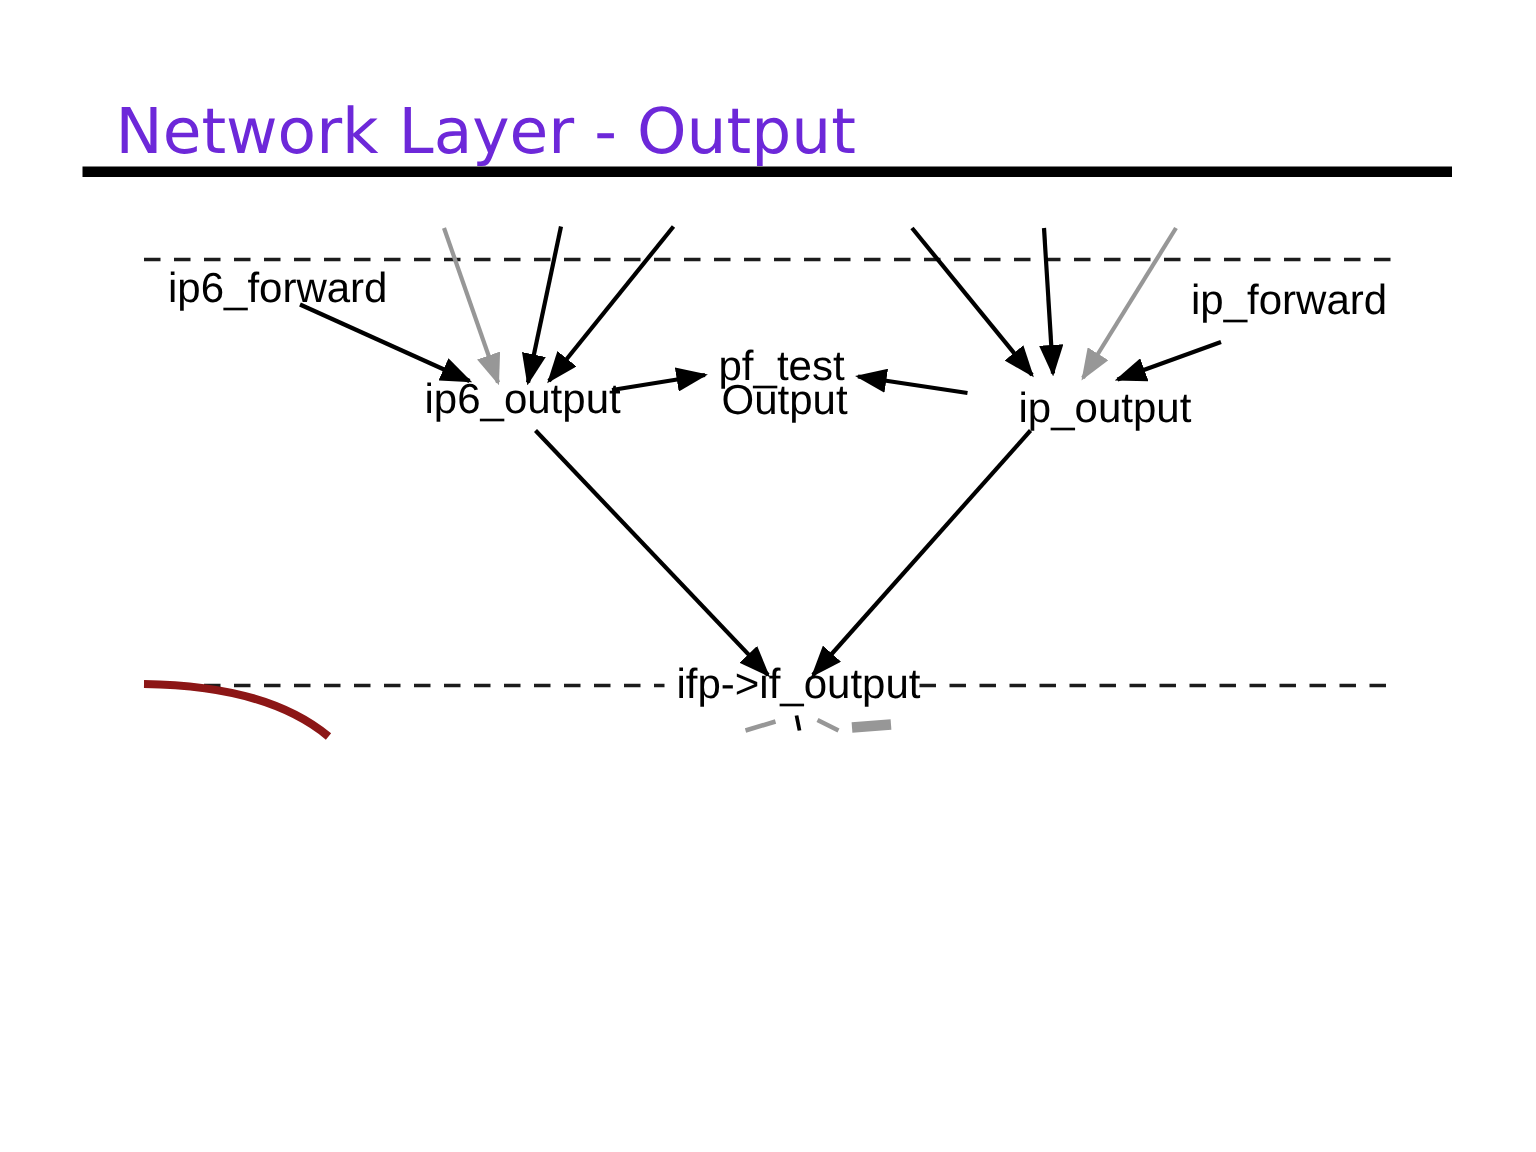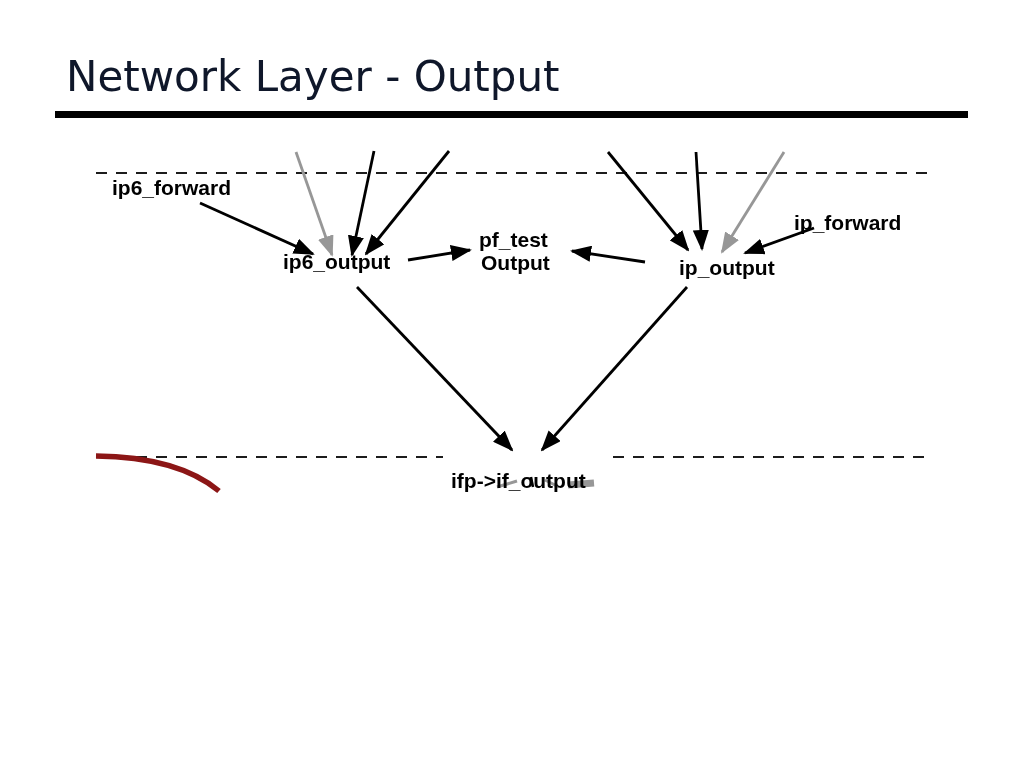--- a/index.html
+++ b/index.html
@@ -6,44 +6,44 @@
   .slide{
     position:relative;
     width:1024px;height:768px;
     background:#ffffff;
     overflow:hidden;
     font-family:"Liberation Sans", sans-serif;
   }
   .slide-title{
     position:absolute;
     left:66px;top:54px;
-    margin:0;
+    margin:11px;
     font-family:"DejaVu Sans", sans-serif;
     font-weight:400;
     font-size:42px;
     line-height:1.1;
-    color:#0f172a;
+    color:#6d28d9;
     letter-spacing:0px;
     white-space:nowrap;
   }
   .title-underline{
     position:absolute;
     left:55px;top:111px;
     width:913px;height:7px;
     background:#000;
   }
   #diagram-svg{
     position:absolute;left:0;top:0;
     width:1024px;height:768px;
   }
   .node-label{
     position:absolute;
     font-family:"Liberation Sans", sans-serif;
-    font-weight:700;
-    font-size:21px;
+    font-weight:400;
+    font-size:28px;
     line-height:1.05;
     color:#000;
     white-space:nowrap;
   }
 </style>
 </head>
 <body>
 
 <div class="slide">
   <h1 class="slide-title">Network Layer - Output</h1>
@@ -87,16 +87,16 @@
         <line x1="568" y1="485" x2="594" y2="483" stroke="#979797" stroke-width="7"></line>
       </g>
   </svg>
 
   <div id="labels">
       <div class="node-label" style="left: 112px; top: 177px;">ip6_forward</div>
       <div class="node-label" style="left: 283px; top: 251px;">ip6_output</div>
       <div class="node-label" style="left: 479px; top: 229px;">pf_test</div>
       <div class="node-label" style="left: 481px; top: 252px;">Output</div>
       <div class="node-label" style="left: 679px; top: 257px;">ip_output</div>
-      <div class="node-label" style="left: 794px; top: 212px;">ip_forward</div>
-      <div class="node-label" style="left: 451px; top: 470px;">ifp-&gt;if_output</div>
+      <div class="node-label" style="left: 794px; top: 185px;">ip_forward</div>
+      <div class="node-label" style="left: 451px; top: 441px;">ifp-&gt;if_output</div>
     </div>
 </div>
 
 </body></html>

